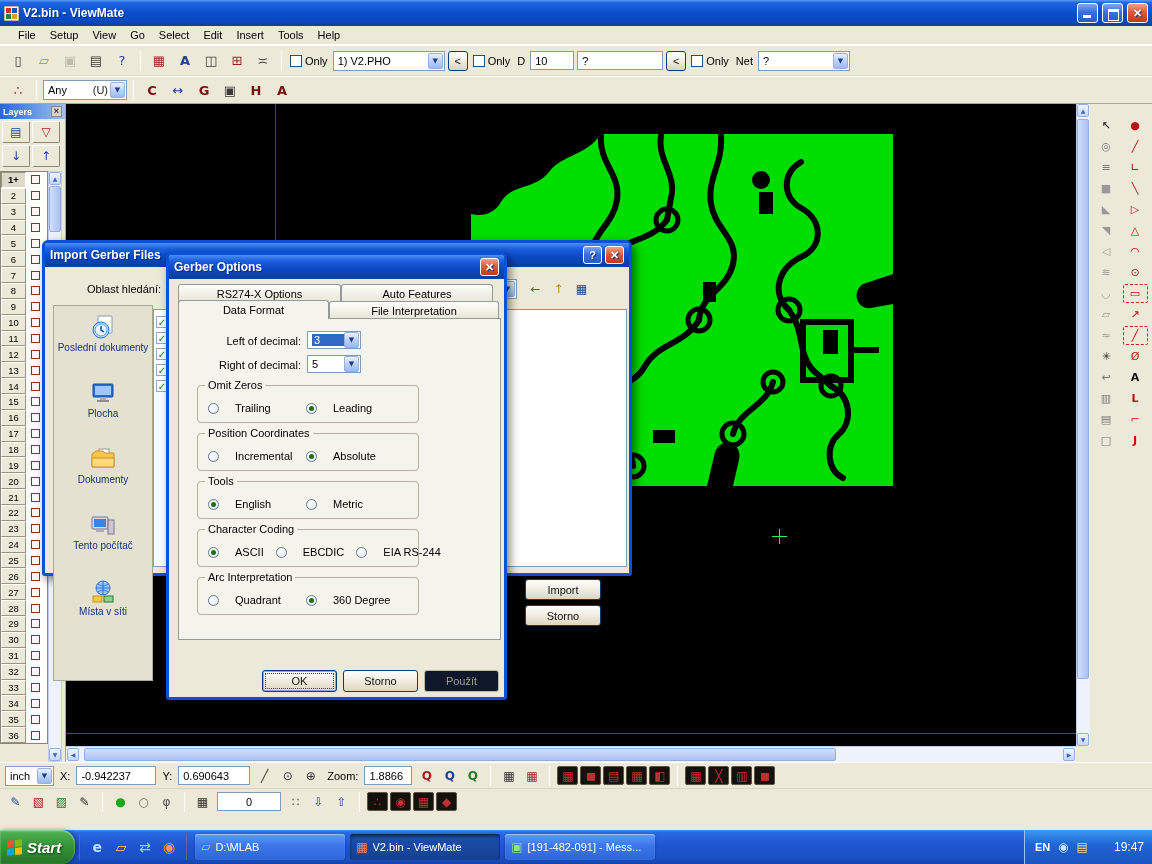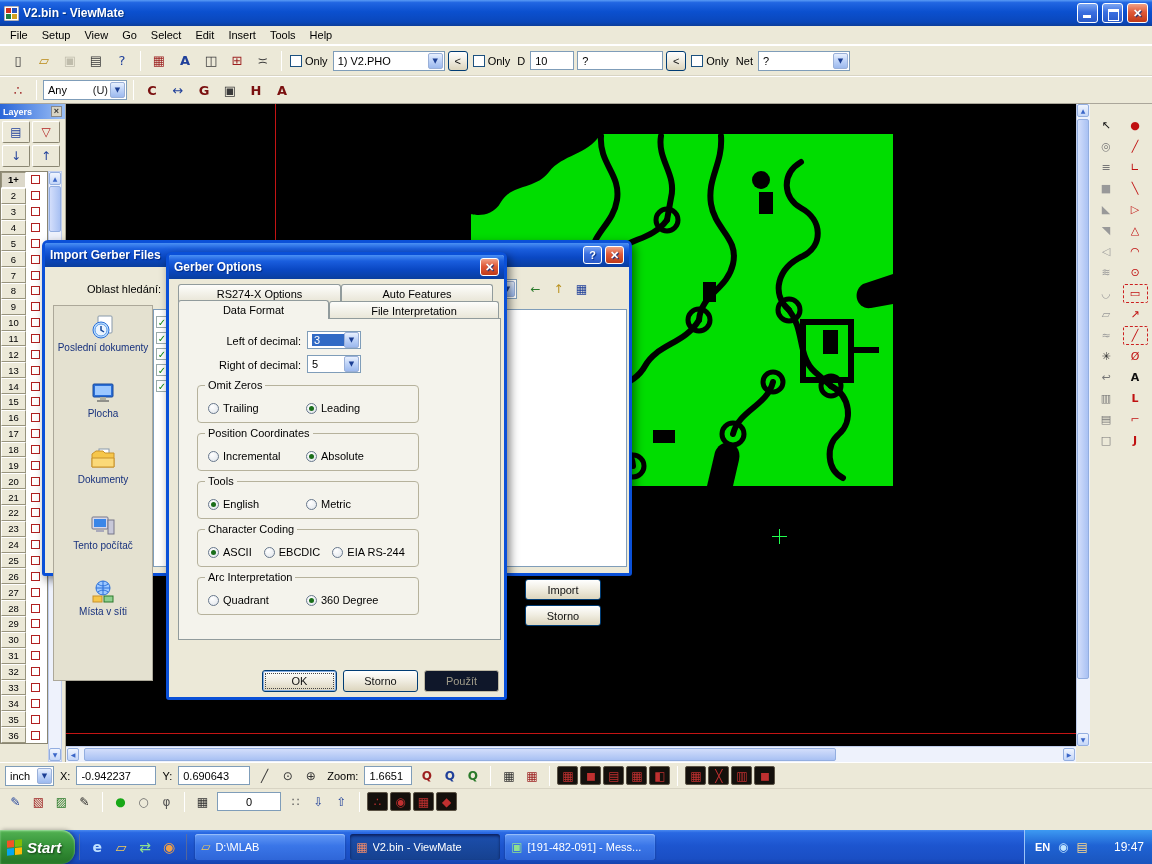--- a/index.html
+++ b/index.html
@@ -13,21 +13,21 @@
 #titlebar{position:absolute;left:0;top:0;width:1152px;height:26px;display:flex;align-items:center;gap:4px;padding:0 4px;
  background:linear-gradient(180deg,#5a9cf5 0%,#2166e2 10%,#0b50cf 45%,#0a47bb 85%,#0d3e9b 100%);
  color:#fff;font-weight:bold;font-size:12px;text-shadow:1px 1px 1px #00317f}
 #win-title{flex:1}
 .wbtn{width:21px;height:20px;border:1px solid #fff;border-radius:3px;display:flex;align-items:center;justify-content:center;
  background:linear-gradient(180deg,#7ca6f2,#3a6fe0 45%,#2a5ac8);color:#fff;font-size:11px;font-weight:bold;position:relative;flex:none}
 .wbtn.close{background:linear-gradient(180deg,#f0a186,#e05a38 45%,#c03a18)}
 .wbtn.min::after{content:"";position:absolute;left:5px;bottom:4px;width:8px;height:3px;background:#fff}
 .wbtn.max::after{content:"";position:absolute;left:5px;top:5px;width:9px;height:8px;border:1px solid #fff;border-top-width:3px}
 
-#menubar{position:absolute;left:0;top:26px;width:1152px;height:19px;background:#ece9d8;display:flex;align-items:center;padding-left:3px;border-bottom:1px solid #fff}
+#menubar{position:absolute;left:0;top:26px;width:1152px;height:19px;background:#ece9d8;display:flex;align-items:center;padding-left:11px;border-bottom:1px solid #fff}
 .menu-item{padding:2px 7px;white-space:nowrap}
 .toolbar{position:absolute;left:0;width:1152px;background:#ece9d8;display:flex;align-items:center;gap:3px;padding-left:6px;border-top:1px solid #fff}
 #toolbar1{top:45px;height:31px;border-bottom:1px solid #d8d4c4}
 #toolbar2{top:76px;height:28px;border-bottom:1px solid #aaa69a}
 .tgroup{display:inline-flex;align-items:center;gap:2px;flex:none}
 .tbtn{width:24px;height:22px;display:inline-flex;align-items:center;justify-content:center;font-size:13px;border:1px solid transparent;border-radius:2px;flex:none;background:transparent}
 .tbtn.sm{width:21px;height:19px;font-size:12px}
 .tbtn.dark{background:#14100c;border:1px solid #5a5244}
 .tbtn.dashed{border:1px dashed #cc2020}
 .tbtn.dis{opacity:.45}
@@ -119,21 +119,21 @@
 #gpanel{position:absolute;left:9px;top:63px;width:323px;height:322px;background:#f4f3ec;border:1px solid #919b9c}
 .dlabel{position:absolute;width:122px;text-align:right;white-space:nowrap}
 #ldec-label{left:0;top:16px}
 #rdec-label{left:0;top:40px}
 #ldec-combo{position:absolute;left:128px;top:12px;width:54px;height:18px}
 #rdec-combo{position:absolute;left:128px;top:36px;width:54px;height:18px}
 .combo.sel .val{background:#316ac5;color:#fff;padding-left:2px}
 .group{position:absolute;left:18px;width:222px;height:38px;border:1px solid #b6b29c;border-radius:4px}
 .glabel{position:absolute;top:-7px;left:7px;background:#f4f3ec;padding:0 3px;white-space:nowrap}
 .opts{position:absolute;left:10px;top:10px;right:2px;bottom:2px;display:flex;align-items:center;gap:12px}
-.ropt{display:inline-flex;align-items:center;gap:4px;white-space:nowrap;flex:none}
+.ropt{display:inline-flex;align-items:center;gap:16px;white-space:nowrap;flex:none}
 .radio{width:11px;height:11px;border-radius:50%;border:1px solid #68788c;background:radial-gradient(circle at 35% 30%,#fff,#dfe4ea);position:relative;flex:none}
 .radio.sel::after{content:"";position:absolute;left:2px;top:2px;width:5px;height:5px;border-radius:50%;background:#1a6e1a}
 #g-ok{position:absolute;left:93px;top:415px;width:75px;height:22px}
 #g-cancel{position:absolute;left:174px;top:415px;width:75px;height:22px}
 #g-apply{position:absolute;left:255px;top:415px;width:75px;height:22px}
 
 #taskbar{position:absolute;left:0;top:830px;width:1152px;height:34px;display:flex;align-items:center;
  background:linear-gradient(180deg,#4a8af0 0%,#2968e2 8%,#1d55cf 45%,#1a4ec4 85%,#1443ae 100%)}
 #start-btn{height:34px;padding:0 14px 0 7px;border-radius:0 14px 14px 0;display:flex;align-items:center;gap:5px;flex:none;
  background:linear-gradient(180deg,#53b253 0%,#37953a 45%,#277a29 90%);box-shadow:inset 0 1px 2px #9fe09f,2px 0 4px rgba(0,0,0,.35);
@@ -541,21 +541,21 @@
     <span class="lab">X:</span>
     <span class="sfield w80">-0.942237</span>
     <span class="lab">Y:</span>
     <span class="sfield w72">0.690643</span>
     <span class="tgroup">
         <span class="tbtn icon sm" style="color: rgb(51, 51, 51);">╱</span>
         <span class="tbtn icon sm" style="color: rgb(51, 51, 51);">⊙</span>
         <span class="tbtn icon sm" style="color: rgb(51, 51, 51);">⊕</span>
       </span>
     <span class="lab">Zoom:</span>
-    <span class="sfield w48">1.6651</span>
+    <span class="sfield w48">1.8866</span>
     <span class="tgroup">
         <span class="tbtn icon sm" style="color: rgb(156, 31, 31); font-weight: bold;">Q</span>
         <span class="tbtn icon sm" style="color: rgb(32, 64, 154); font-weight: bold;">Q</span>
         <span class="tbtn icon sm" style="color: rgb(42, 122, 42); font-weight: bold;">Q</span>
       </span>
     <i class="sep"></i>
     <span class="tgroup">
         <span class="tbtn icon sm" style="color: rgb(51, 51, 51);">▦</span>
         <span class="tbtn icon sm" style="color: rgb(156, 31, 31);">▦</span>
       </span>

